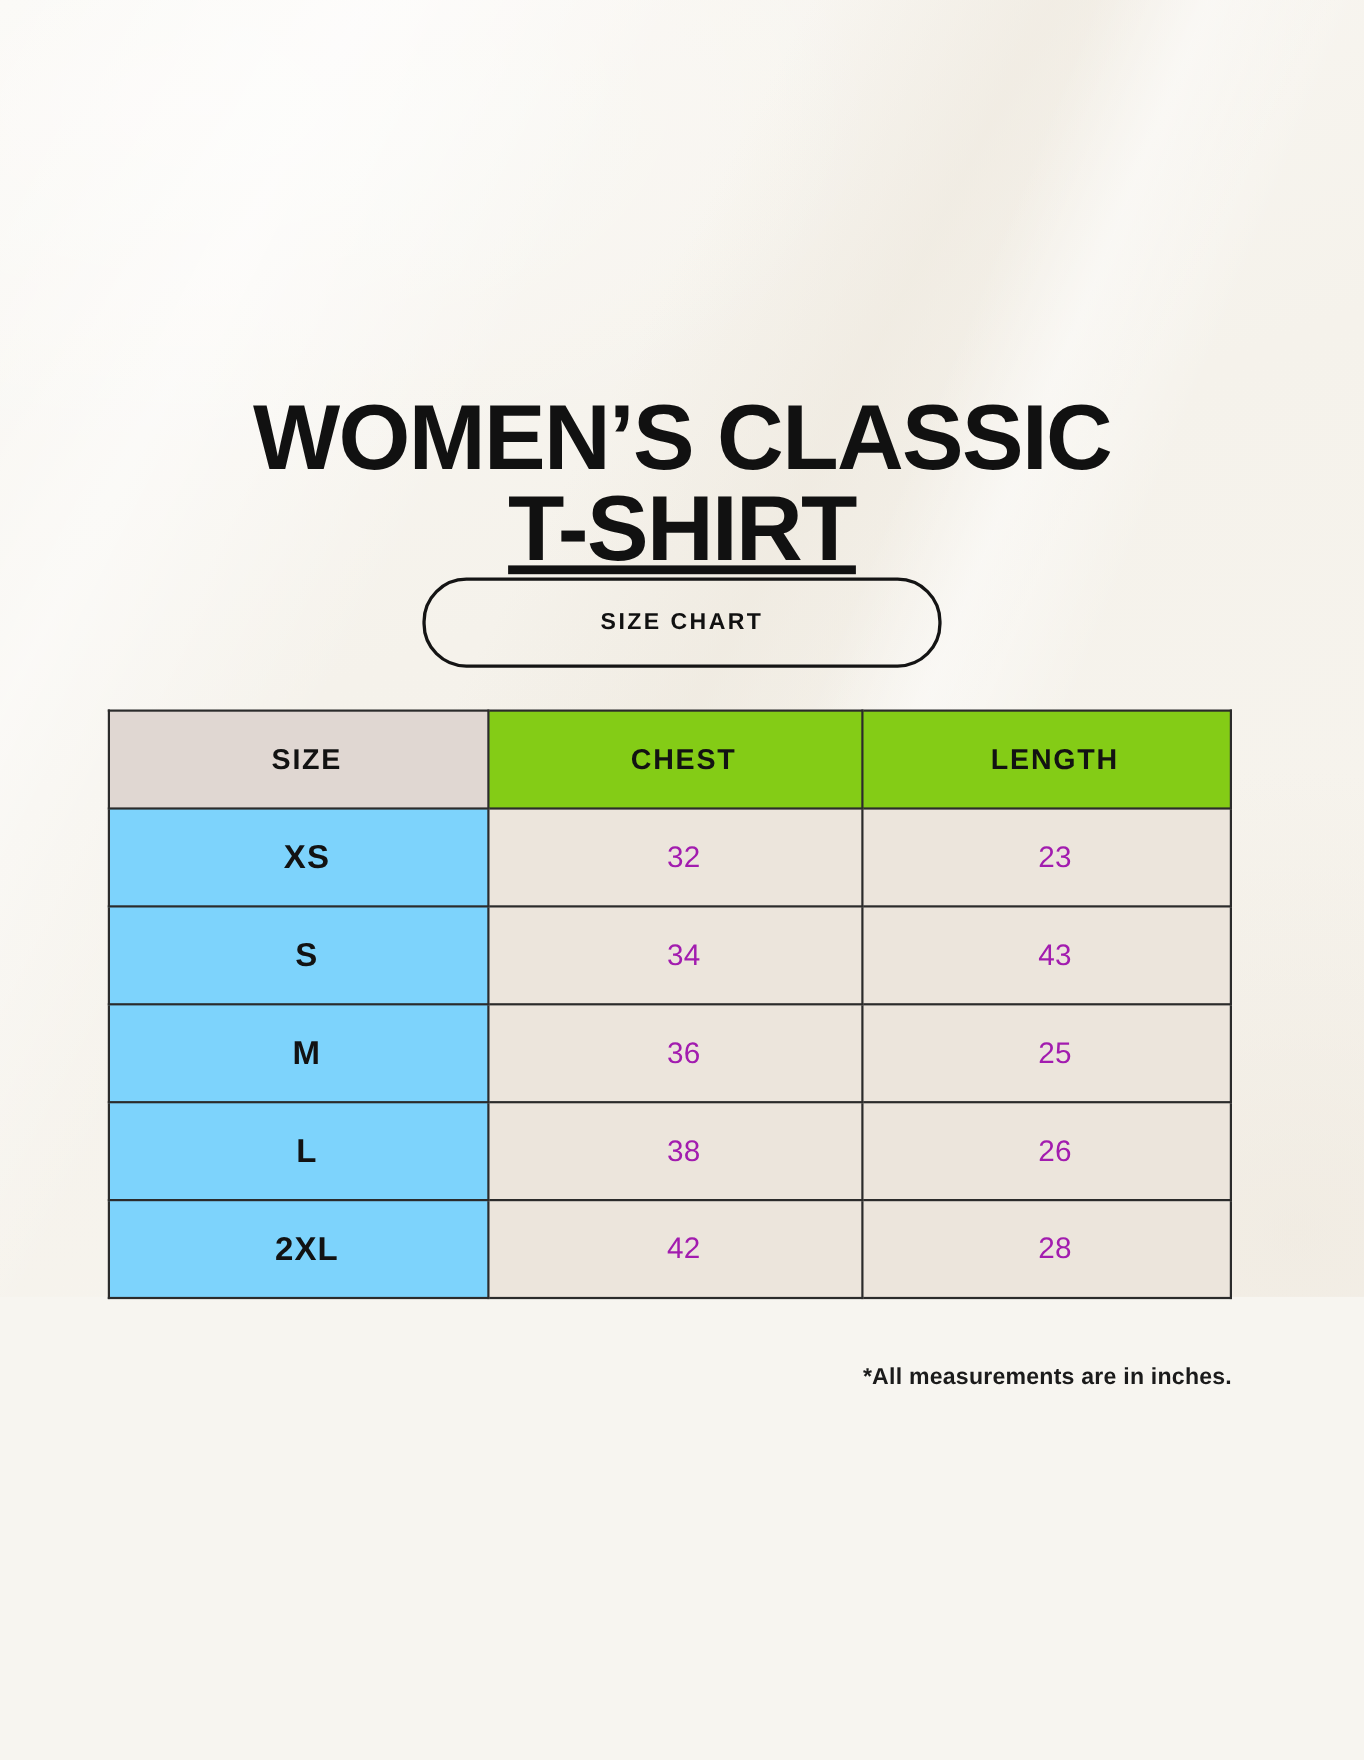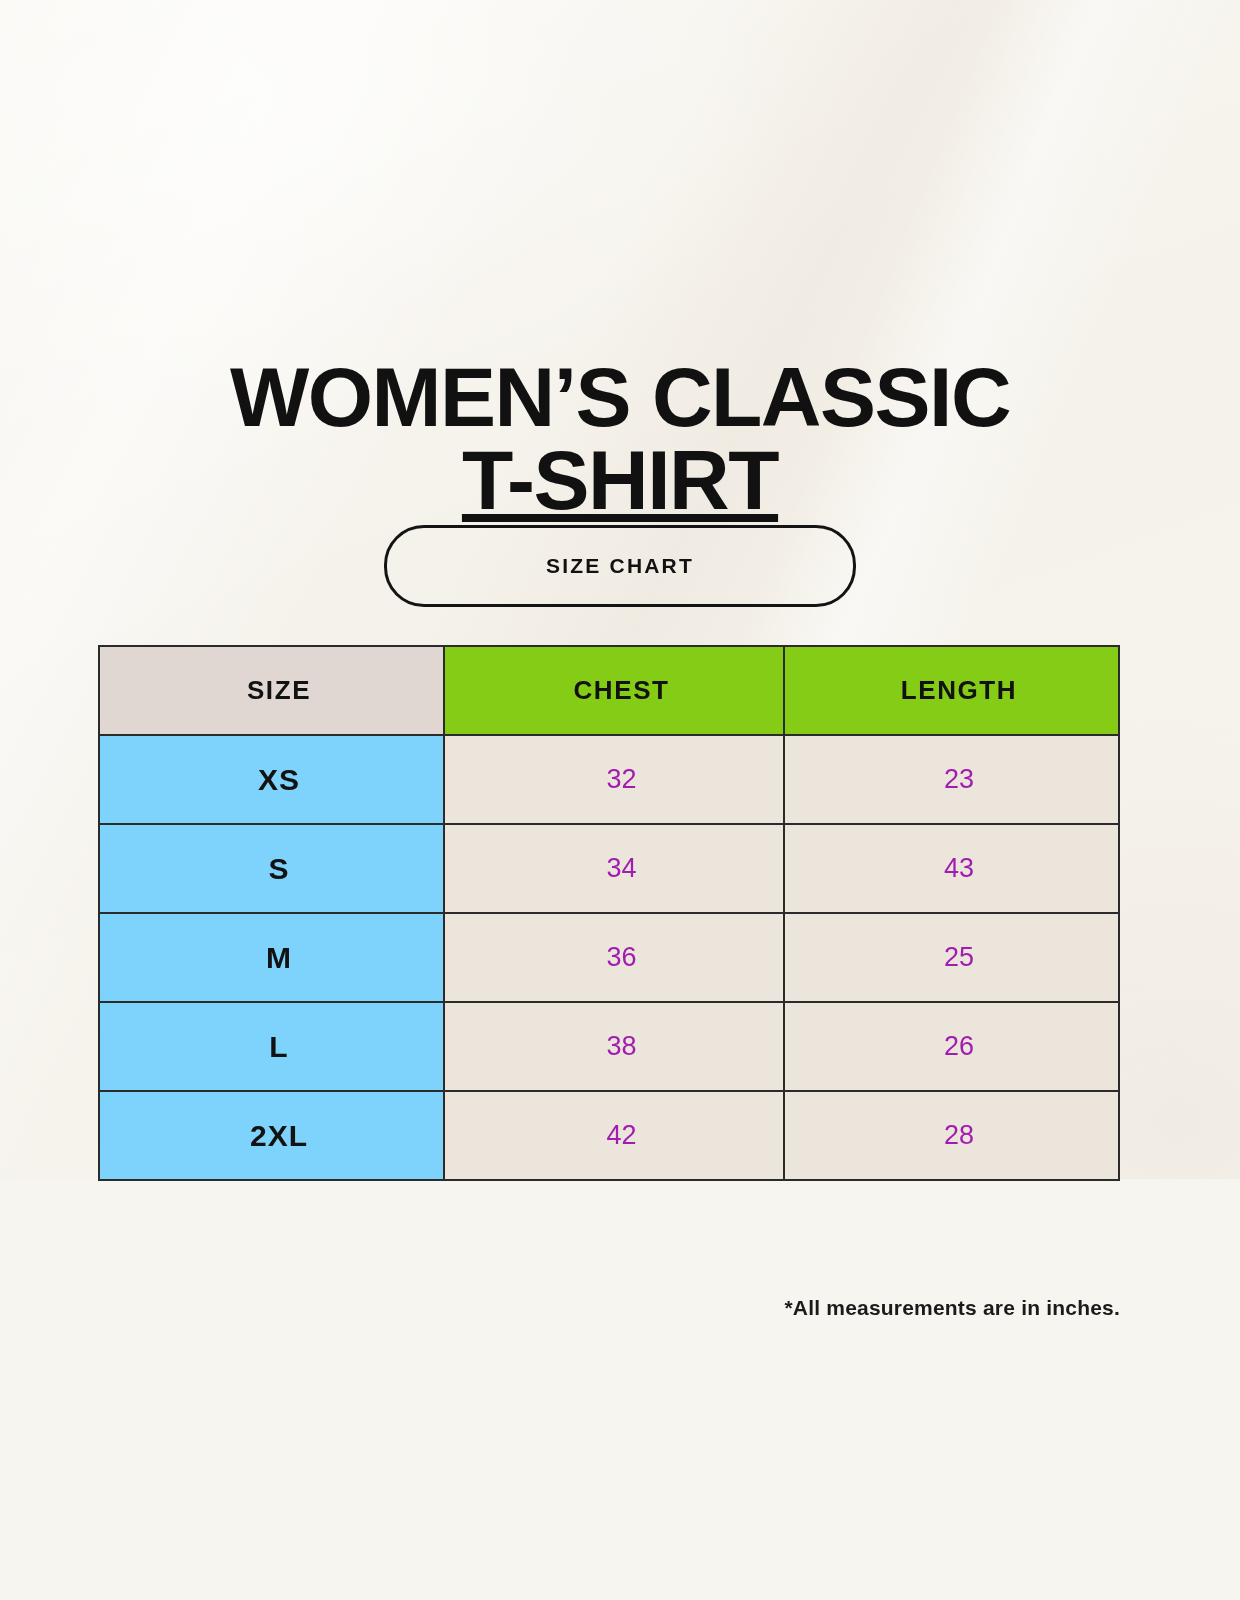--- a/index.html
+++ b/index.html
@@ -118,21 +118,21 @@
   td.cell-value {
     background: #ece5dc;
     font-size: 27px;
     font-weight: 400;
     color: #a21caf;
   }
 
   .footnote {
     position: absolute;
     right: 120px;
-    top: 1296px;
+    top: 1240px;
     font-size: 21px;
     font-weight: 700;
     color: #1b1b1b;
     letter-spacing: 0.2px;
   }
 </style>
 </head>
 <body>
 
 <div class="page">

